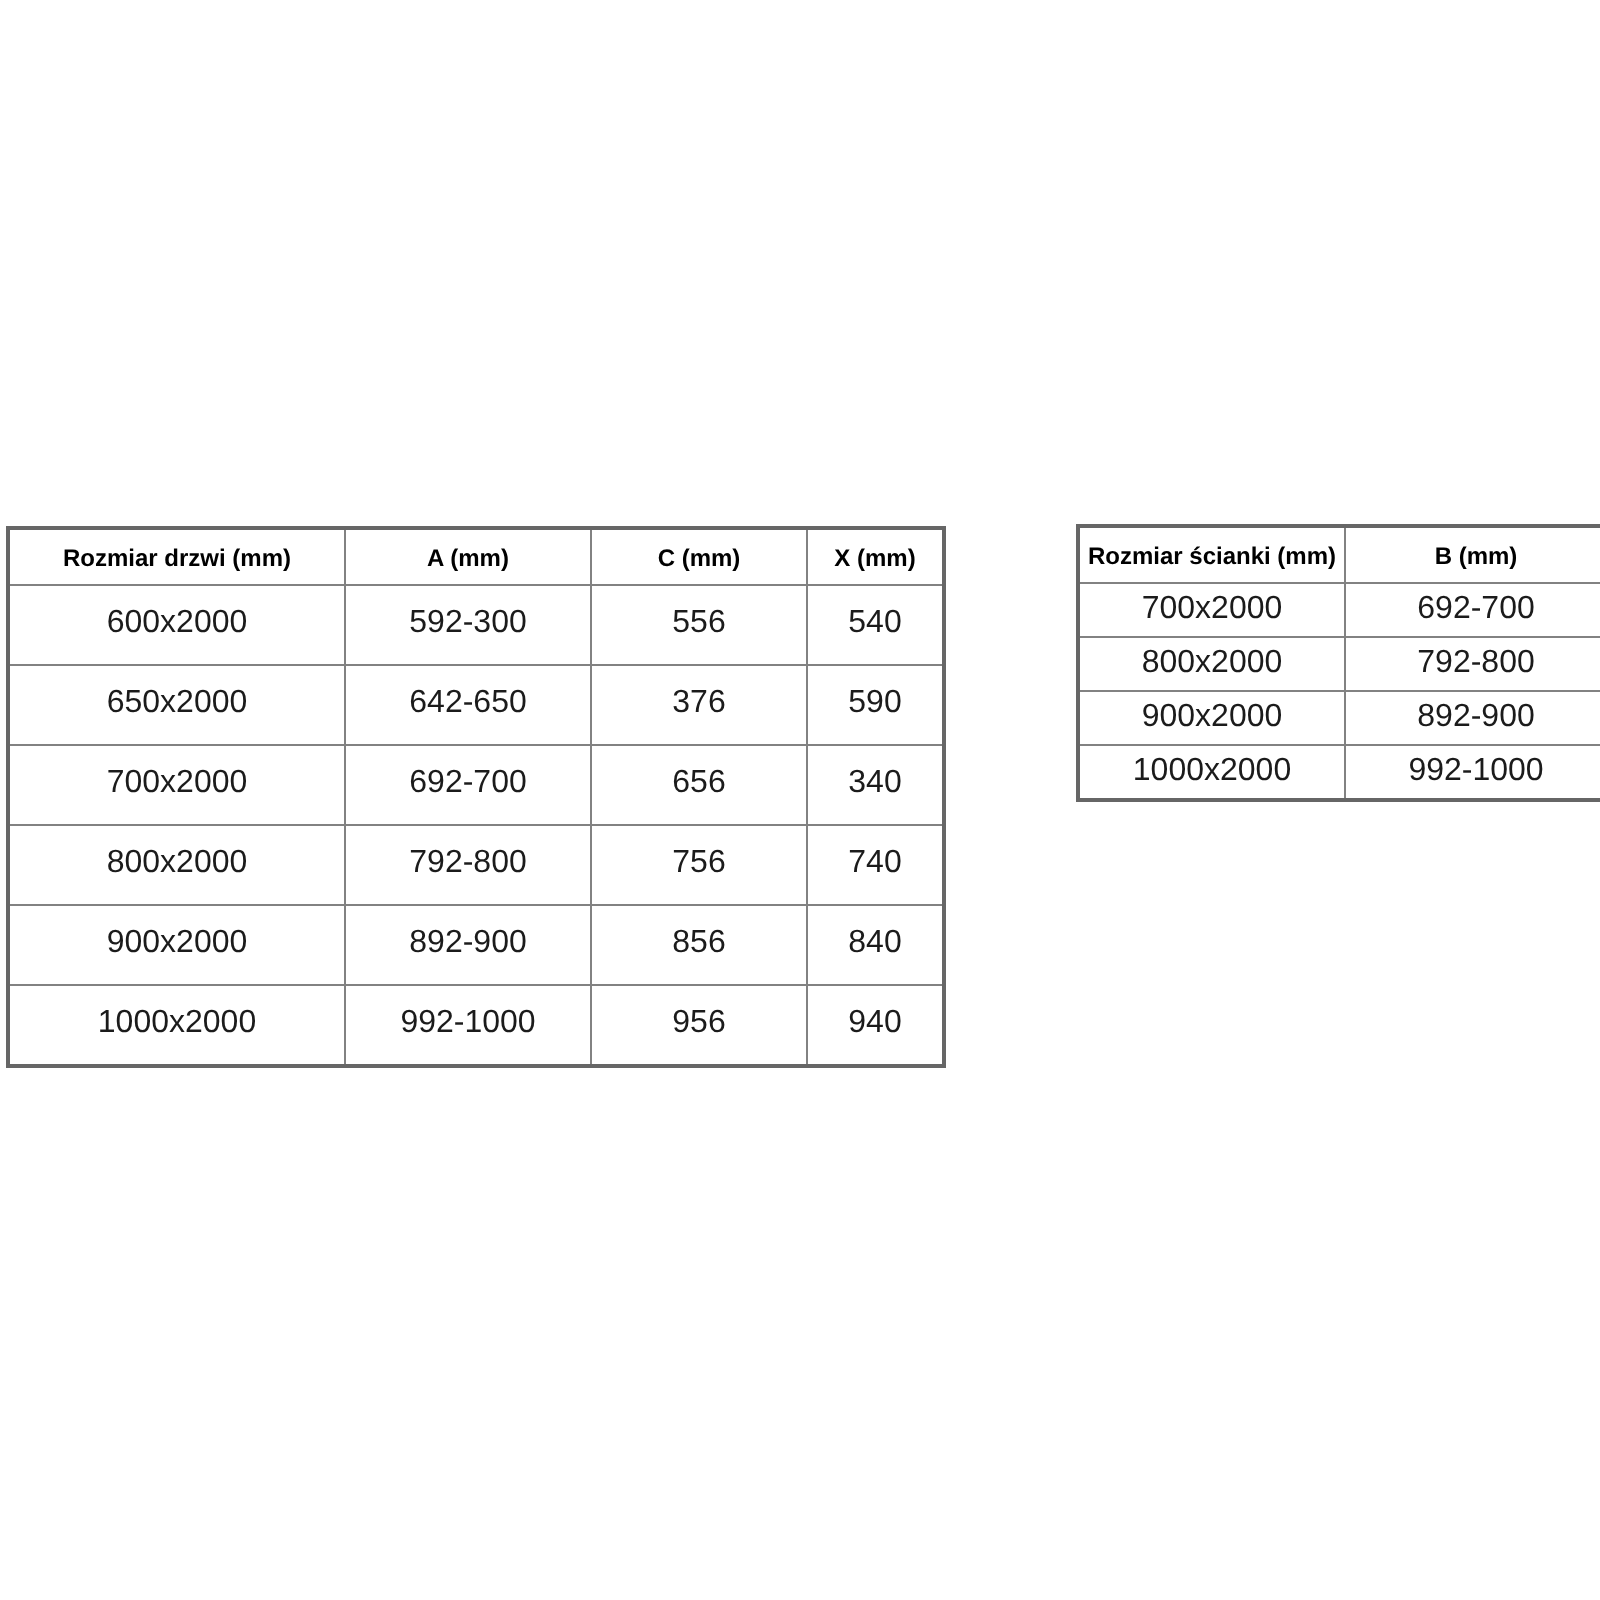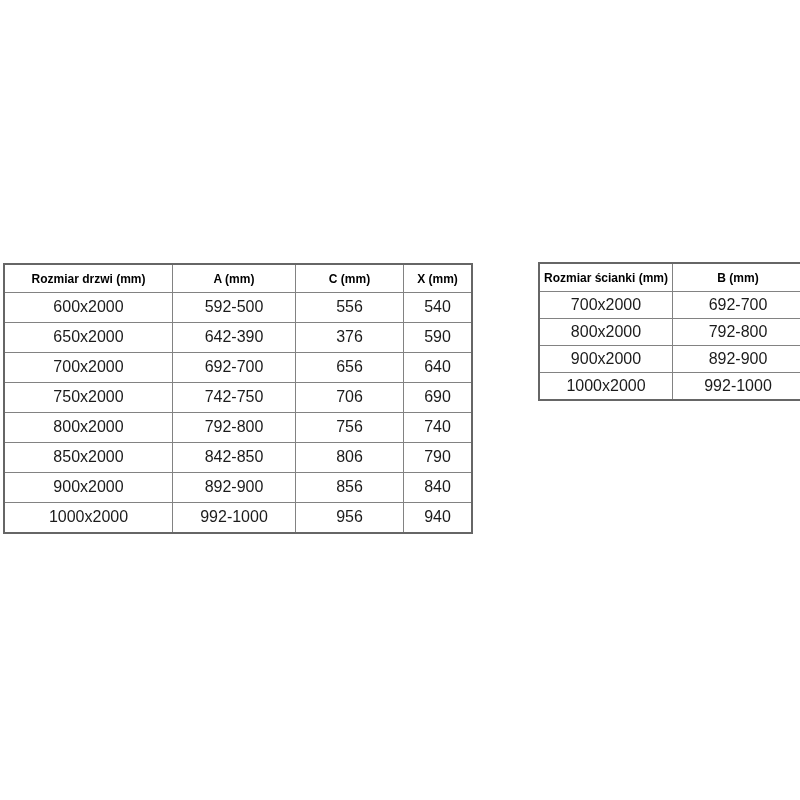--- a/index.html
+++ b/index.html
@@ -71,53 +71,41 @@
         <tr>
           <th>Rozmiar drzwi (mm)</th>
           <th>A (mm)</th>
           <th>C (mm)</th>
           <th>X (mm)</th>
         </tr>
       </thead>
       <tbody>
         <tr>
           <td>600x2000</td>
-          <td>592-500</td>
+          <td>592-300</td>
           <td>556</td>
           <td>540</td>
         </tr>
         <tr>
           <td>650x2000</td>
-          <td>642-390</td>
+          <td>642-650</td>
           <td>376</td>
           <td>590</td>
         </tr>
         <tr>
           <td>700x2000</td>
           <td>692-700</td>
           <td>656</td>
-          <td>640</td>
-        </tr>
-        <tr>
-          <td>750x2000</td>
-          <td>742-750</td>
-          <td>706</td>
-          <td>690</td>
+          <td>340</td>
         </tr>
         <tr>
           <td>800x2000</td>
           <td>792-800</td>
           <td>756</td>
           <td>740</td>
-        </tr>
-        <tr>
-          <td>850x2000</td>
-          <td>842-850</td>
-          <td>806</td>
-          <td>790</td>
         </tr>
         <tr>
           <td>900x2000</td>
           <td>892-900</td>
           <td>856</td>
           <td>840</td>
         </tr>
         <tr>
           <td>1000x2000</td>
           <td>992-1000</td>

